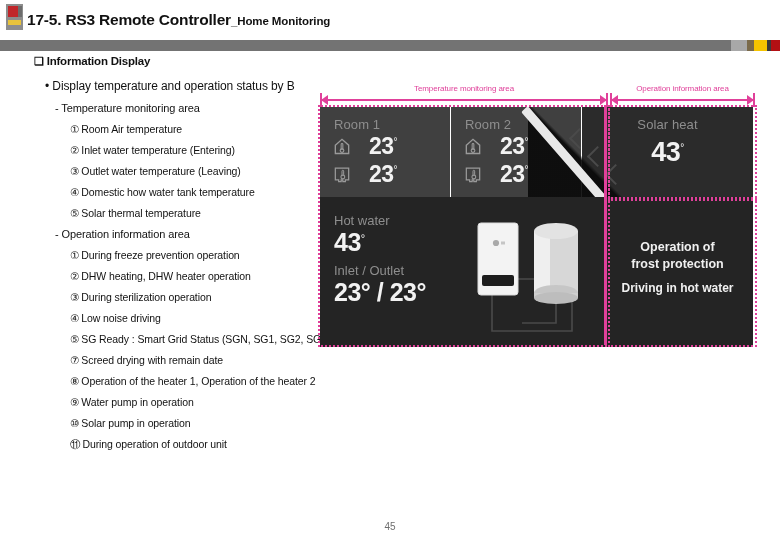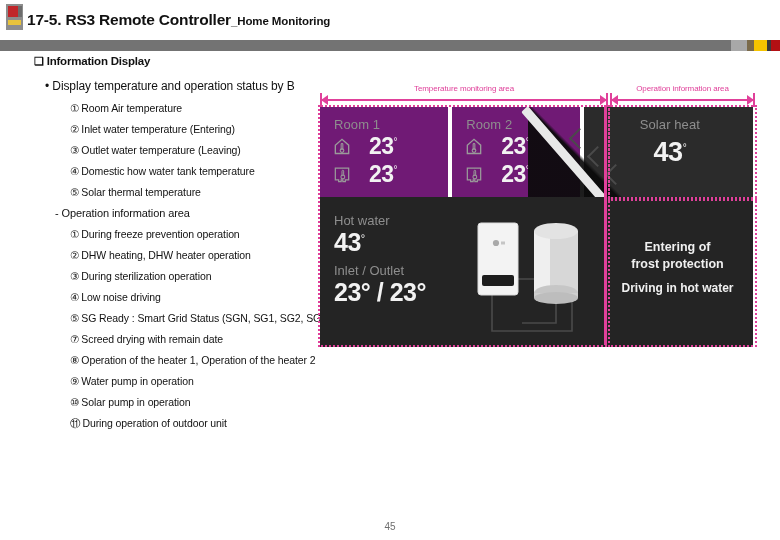--- a/index.html
+++ b/index.html
@@ -176,22 +176,22 @@
   #display-top-row {
     position: absolute;
     left: 0; top: 0;
     width: 433px; height: 90px;
     display: flex;
   }
   .room-cell {
     position: relative;
     width: 130px;
     height: 90px;
-    background: #701a75;
-    border-right: 4px solid #ffffff;
+    background: #404040;
+    border-right: 1px solid #ffffff;
   }
   .room-cell.solar {
     width: 171px;
     background: #2b2b2b;
     border-right: none;
   }
   .cell-title {
     position: absolute;
     left: 14px; top: 10px;
     font-size: 13px;
@@ -345,20 +345,21 @@
 </div>
 
 <div id="content">
 
   <div class="section-head">
     <span class="sq">❑</span><span>Information Display</span>
   </div>
 
   <div class="bullet-l1">• Display temperature and operation status by B</div>
 
+  <div class="bullet-l2">- Temperature monitoring area</div>
 
   <div class="bullet-l3">
     <span class="cnum">①</span><span>Room Air temperature</span>
   </div>
   <div class="bullet-l3">
     <span class="cnum">②</span><span>Inlet water temperature (Entering)</span>
   </div>
   <div class="bullet-l3">
     <span class="cnum">③</span><span>Outlet water temperature (Leaving)</span>
   </div>
@@ -499,21 +500,21 @@
       </g>
       <rect x="64" y="26" width="44" height="62" fill="#d7d7d7"></rect>
       <rect x="64" y="26" width="16" height="62" fill="#efefef"></rect>
       <ellipse cx="86" cy="26" rx="22" ry="8" fill="#e3e3e3"></ellipse>
       <ellipse cx="86" cy="88" rx="22" ry="8" fill="#c6c6c6"></ellipse>
       <rect x="64" y="88" width="44" height="5" fill="#cfcfcf"></rect>
       <ellipse cx="86" cy="93" rx="22" ry="6" fill="#bdbdbd"></ellipse>
     </svg>
 
     <div id="opinfo-block">
-      <div class="op-line1">Entering of</div>
+      <div class="op-line1">Operation of</div>
       <div class="op-line1">frost protection</div>
       <div class="op-line2">Driving in hot water</div>
     </div>
   </div>
 </div>
 
 <div class="dotted-box" style="left:318px; top:105px; width:288px; height:238px;"></div>
 
 <div class="dotted-box" style="left:608px; top:105px; width:145px; height:92px;"></div>
 

